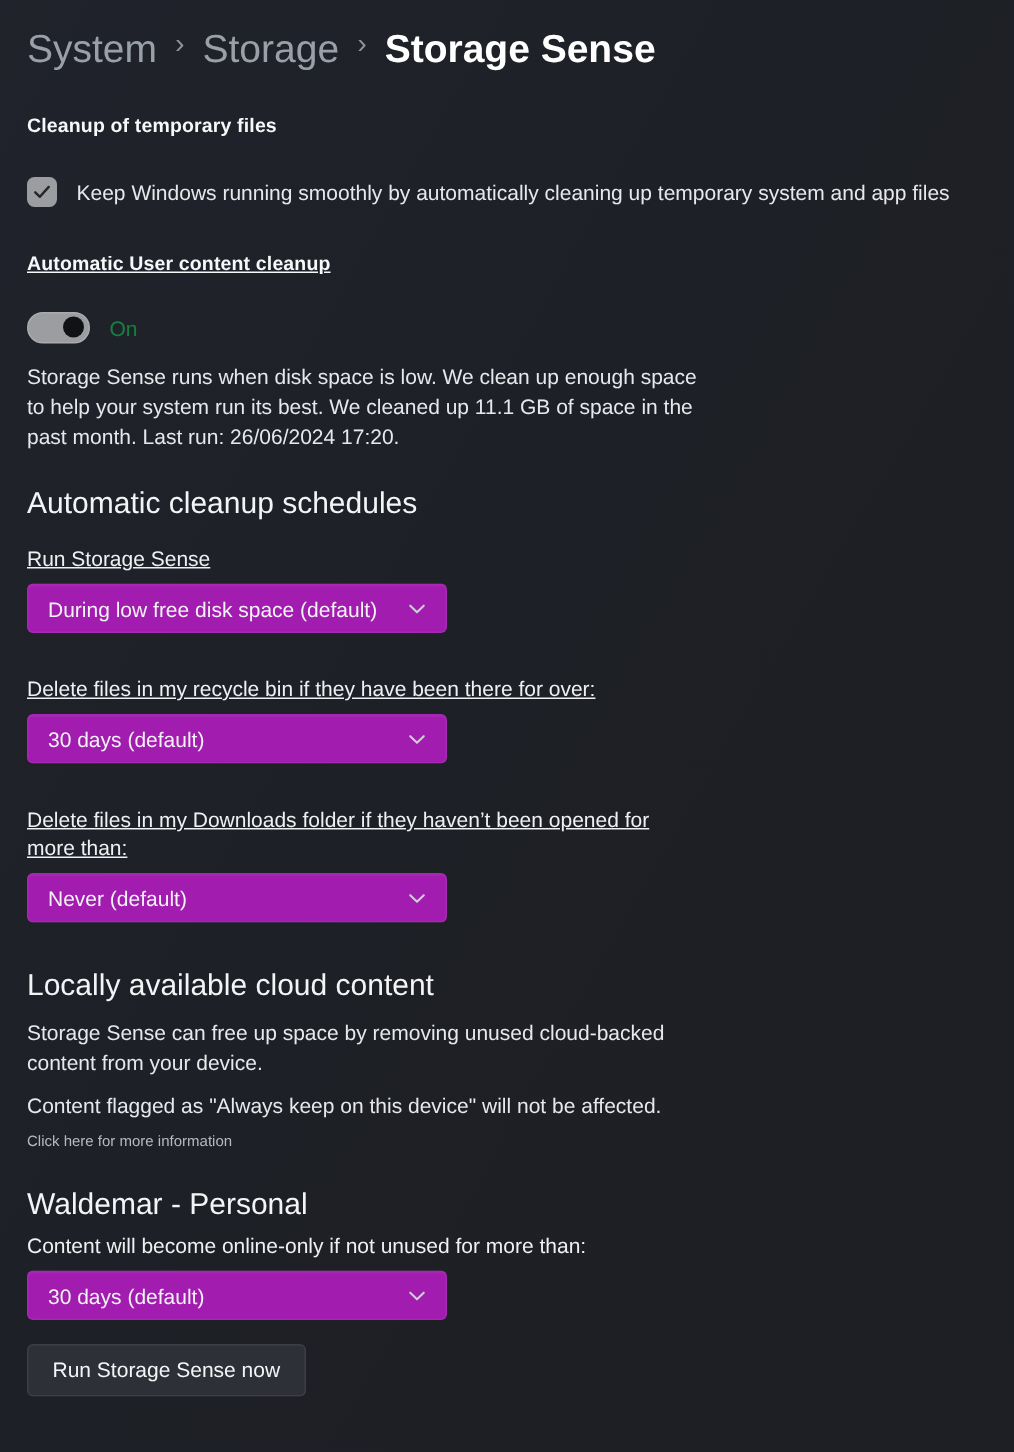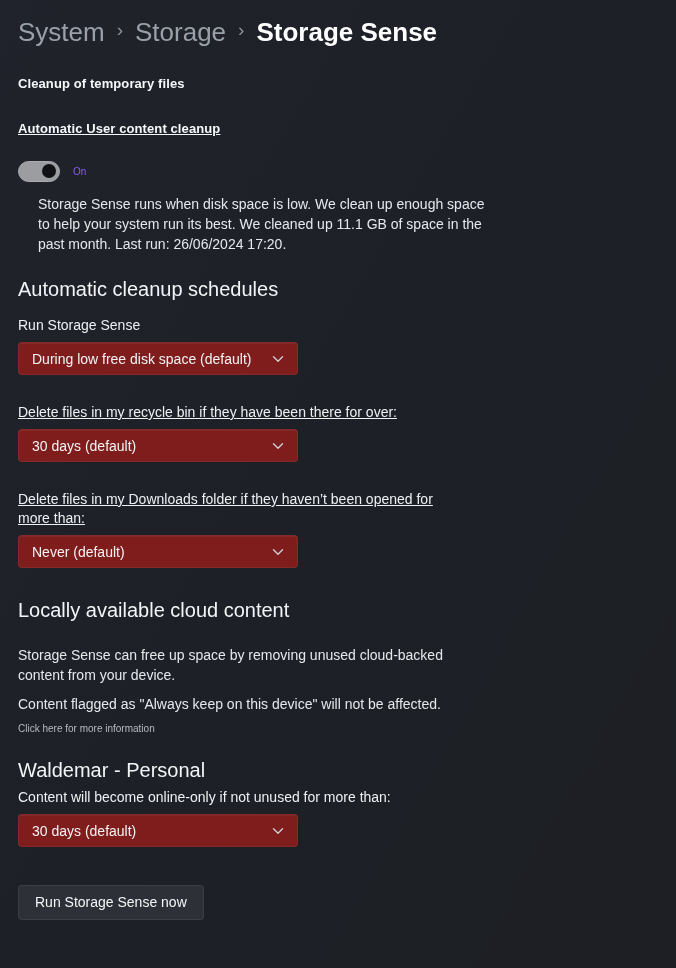--- a/index.html
+++ b/index.html
@@ -34,57 +34,57 @@
   .toggle-row { display: flex; align-items: center; gap: 13px; margin-top: 25px; }
   .toggle {
     width: 42px; height: 21px; border-radius: 11px; position: relative;
     background: #9b9da1; border: 1px solid #a9abaf; cursor: pointer;
   }
   .toggle .knob {
     position: absolute; top: 2px; right: 3px;
     width: 14px; height: 14px; border-radius: 50%;
     background: #101216;
   }
-  .toggle-state { font-size: 10px; color: #8b5cf6; }
+  .toggle-state { font-size: 14px; color: #15803d; }
 
   
   .body-text  { font-size: 14px; line-height: 20px; color: #e6e8eb; }
   .field-label{ font-size: 14px; line-height: 19px; color: #eef0f2; }
   .muted-link { font-size: 10px; color: #b6bac0; cursor: pointer; }
 
   
   .select {
     width: 280px; height: 33px; margin-top: 7px;
-    background: #7f1d1d; border: 1px solid rgba(255,255,255,0.055);
+    background: #a21caf; border: 1px solid rgba(255,255,255,0.055);
     box-shadow: inset 0 1px 0 rgba(255,255,255,0.05);
     border-radius: 4px; cursor: pointer;
     display: flex; align-items: center; justify-content: space-between;
     padding: 0 13px;
   }
   .select .sel-value { font-size: 14px; color: #f2f3f5; }
   .select svg { display: block; }
 
   
   .btn {
-    display: inline-block; margin-top: 38px;
+    display: inline-block; margin-top: 16px;
     background: #2d3036; border: 1px solid rgba(255,255,255,0.07);
     border-radius: 4px; padding: 8px 16px 9px;
     font-size: 14px; color: #f4f5f7; cursor: pointer;
   }
 
   
   .mt-heading1 { margin-top: 28px; }
   .mt-heading2 { margin-top: 30px; text-decoration: underline; }
-  .mt-para     { margin-top: 12px; max-width: 458px; margin-left: 20px; }
+  .mt-para     { margin-top: 12px; max-width: 458px; }
   .mt-light1   { margin-top: 24px; }
-  .mt-runlabel { margin-top: 15px; }
+  .mt-runlabel { margin-top: 15px; text-decoration: underline; }
   .mt-label    { margin-top: 28px; text-decoration: underline; }
   .dl-label    { max-width: 448px; }
   .mt-light2   { margin-top: 31px; }
-  .cloud-para  { margin-top: 23px; max-width: 450px; }
+  .cloud-para  { margin-top: 9px; max-width: 450px; }
   .cloud-note  { margin-top: 9px; }
   .mt-link     { margin-top: 9px; }
   .mt-light3   { margin-top: 25px; }
   .od-label    { margin-top: 6px; }
 </style>
 </head>
 <body>
 
 <div class="content">
 
@@ -93,20 +93,28 @@
     <span class="crumb">System</span>
     <span class="sep">›</span>
     <span class="crumb">Storage</span>
     <span class="sep">›</span>
     <span class="crumb current">Storage Sense</span>
   </div>
 
   
   <div class="section-heading mt-heading1">Cleanup of temporary files</div>
 
+  <div class="check-row">
+    <span class="checkbox">
+      <svg width="12" height="10" viewBox="0 0 12 10">
+        <path d="M1.5 5.2 L4.6 8.2 L10.5 1.6" fill="none" stroke="#24262c" stroke-width="1.6" stroke-linecap="round" stroke-linejoin="round"></path>
+      </svg>
+    </span>
+    <span class="body-text">Keep Windows running smoothly by automatically cleaning up temporary system and app files</span>
+  </div>
 
   
   <div class="section-heading mt-heading2">Automatic User content cleanup</div>
 
   <div class="toggle-row">
     <span class="toggle">
       <span class="knob"></span>
     </span>
     <span class="toggle-state">On</span>
   </div>

